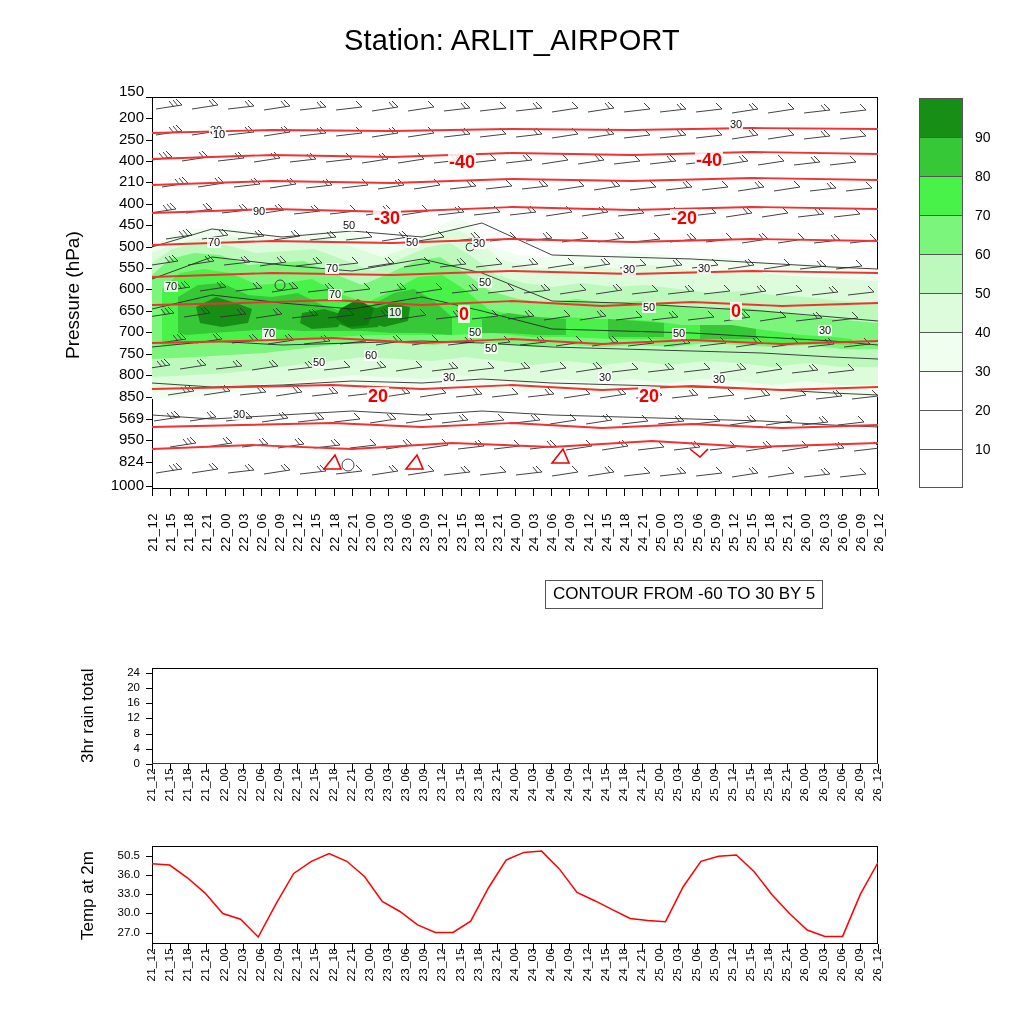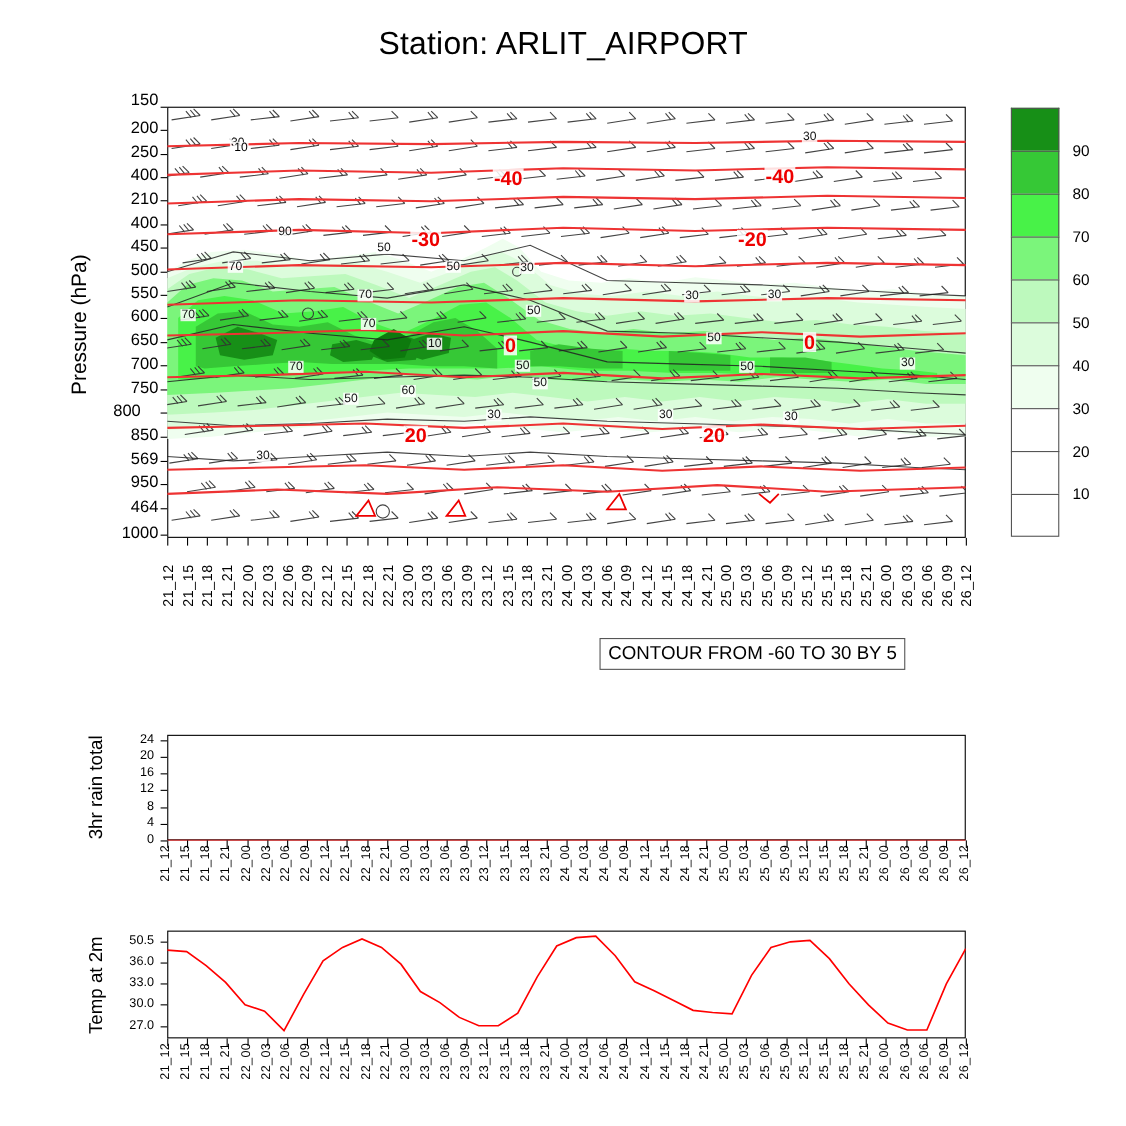--- a/index.html
+++ b/index.html
@@ -205,29 +205,29 @@
     <div class="ytick" style="left: 96px; top: 259px; width: 48px;">550</div>
     <div style="position: absolute; left: 146px; top: 268px; width: 6px; height: 1px; background: rgb(0, 0, 0);"></div>
     <div class="ytick" style="left: 96px; top: 280px; width: 48px;">600</div>
     <div style="position: absolute; left: 146px; top: 289px; width: 6px; height: 1px; background: rgb(0, 0, 0);"></div>
     <div class="ytick" style="left: 96px; top: 302px; width: 48px;">650</div>
     <div style="position: absolute; left: 146px; top: 311px; width: 6px; height: 1px; background: rgb(0, 0, 0);"></div>
     <div class="ytick" style="left: 96px; top: 323px; width: 48px;">700</div>
     <div style="position: absolute; left: 146px; top: 332px; width: 6px; height: 1px; background: rgb(0, 0, 0);"></div>
     <div class="ytick" style="left: 96px; top: 345px; width: 48px;">750</div>
     <div style="position: absolute; left: 146px; top: 354px; width: 6px; height: 1px; background: rgb(0, 0, 0);"></div>
-    <div class="ytick" style="left: 80px; top: 366px; width: 48px;">800</div>
+    <div class="ytick" style="left: 96px; top: 366px; width: 48px;">800</div>
     <div style="position: absolute; left: 146px; top: 375px; width: 6px; height: 1px; background: rgb(0, 0, 0);"></div>
     <div class="ytick" style="left: 96px; top: 388px; width: 48px;">850</div>
     <div style="position: absolute; left: 146px; top: 397px; width: 6px; height: 1px; background: rgb(0, 0, 0);"></div>
     <div class="ytick" style="left: 96px; top: 410px; width: 48px;">569</div>
     <div style="position: absolute; left: 146px; top: 419px; width: 6px; height: 1px; background: rgb(0, 0, 0);"></div>
     <div class="ytick" style="left: 96px; top: 431px; width: 48px;">950</div>
     <div style="position: absolute; left: 146px; top: 440px; width: 6px; height: 1px; background: rgb(0, 0, 0);"></div>
-    <div class="ytick" style="left: 96px; top: 453px; width: 48px;">464</div>
+    <div class="ytick" style="left: 96px; top: 453px; width: 48px;">824</div>
     <div style="position: absolute; left: 146px; top: 462px; width: 6px; height: 1px; background: rgb(0, 0, 0);"></div>
     <div class="ytick" style="left: 96px; top: 477px; width: 48px;">1000</div>
     <div style="position: absolute; left: 146px; top: 486px; width: 6px; height: 1px; background: rgb(0, 0, 0);"></div>
   </div>
 
 <div id="main-xticks">
     <div class="tick-v" style="left: 145px; top: 513px;">21_12</div>
     <div style="position: absolute; left: 152px; top: 489px; width: 1px; height: 7px; background: rgb(0, 0, 0);"></div>
     <div class="tick-v" style="left: 163.15px; top: 513px;">21_15</div>
     <div style="position: absolute; left: 170.15px; top: 489px; width: 1px; height: 7px; background: rgb(0, 0, 0);"></div>

